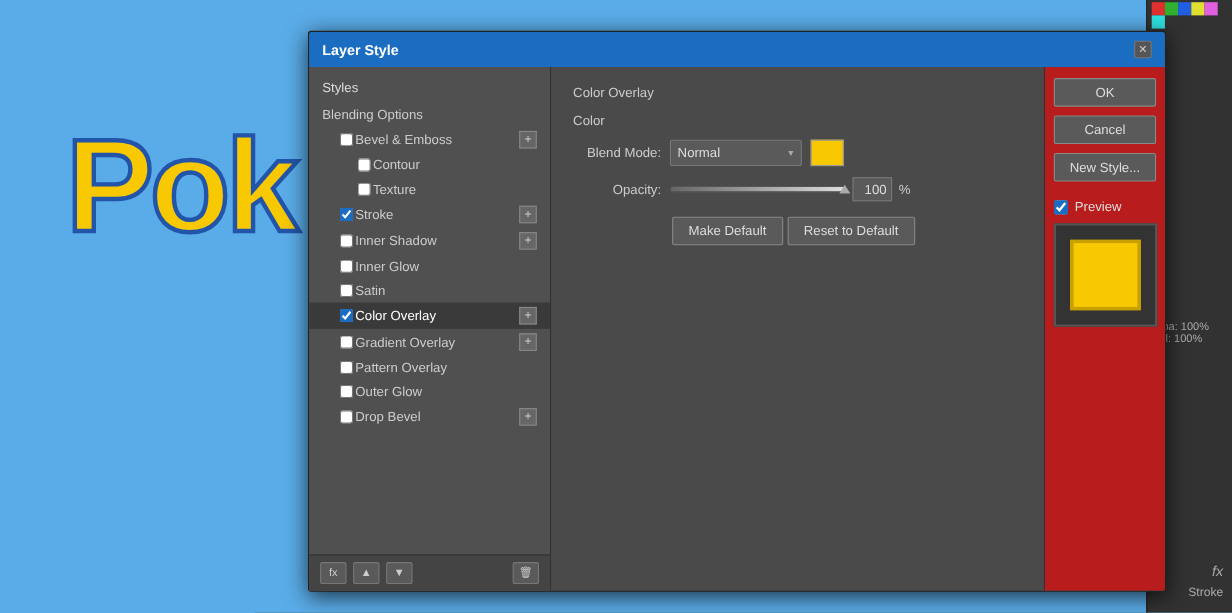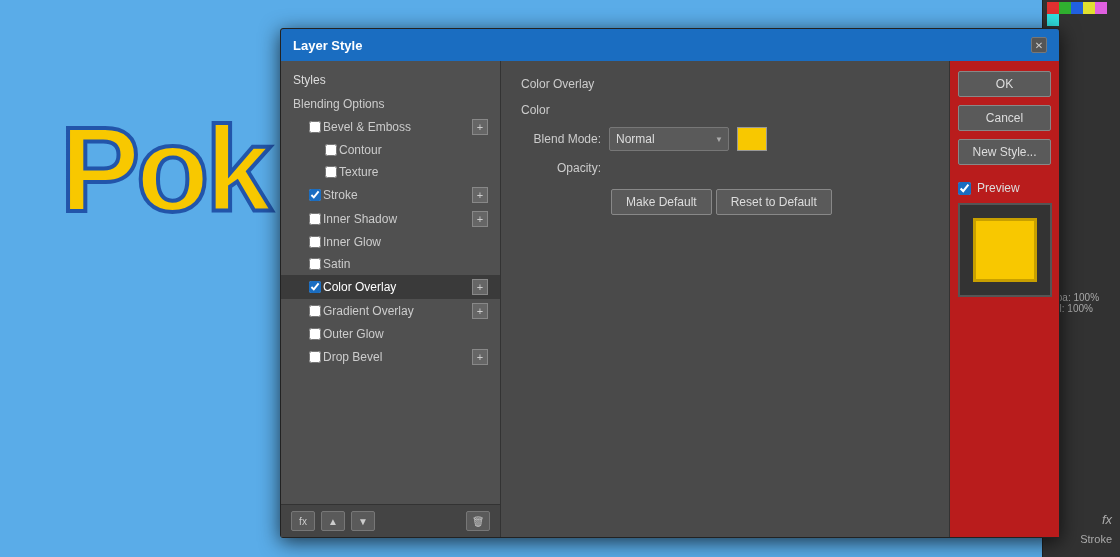--- a/index.html
+++ b/index.html
@@ -497,20 +497,24 @@
           <span>Color Overlay</span>
           <div class="style-item-add">+</div>
         </div>
 
         <div class="style-item">
           <input type="checkbox" style="">
           <span>Gradient Overlay</span>
           <div class="style-item-add">+</div>
         </div>
 
+        <div class="style-item">
+          <input type="checkbox" style="">
+          <span>Pattern Overlay</span>
+        </div>
 
         <div class="style-item">
           <input type="checkbox" style="">
           <span>Outer Glow</span>
         </div>
 
         <div class="style-item">
           <input type="checkbox" style="">
           <span>Drop Bevel</span>
           <div class="style-item-add">+</div>
@@ -542,20 +546,27 @@
               <option>Screen</option>
               <option>Overlay</option>
             </select>
             <span class="select-arrow">▼</span>
           </div>
           <div class="color-swatch-large" style="background:#f8c800;"></div>
         </div>
 
         <div class="form-row">
           <span class="form-label">Opacity:</span>
+          <div class="opacity-slider-container">
+            <div class="opacity-slider">
+              <div class="opacity-handle"></div>
+            </div>
+            <input class="opacity-input" type="text" value="100" style="">
+            <span class="percent-label">%</span>
+          </div>
         </div>
 
         <div class="buttons-row">
           <button class="action-btn">Make Default</button>
           <button class="action-btn">Reset to Default</button>
         </div>
       </div>
     </div>
 
     <div class="action-panel">

